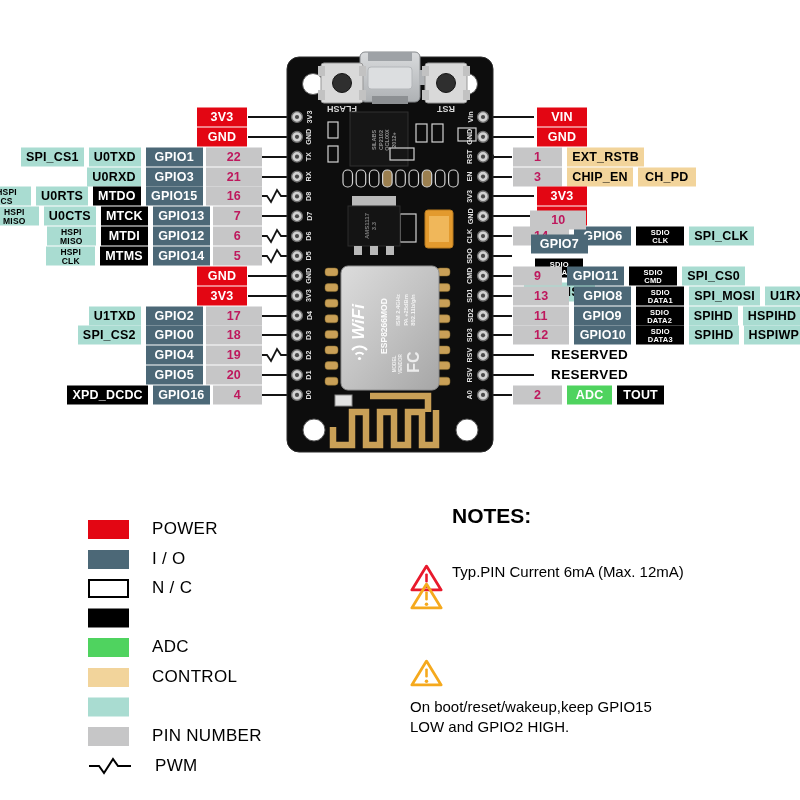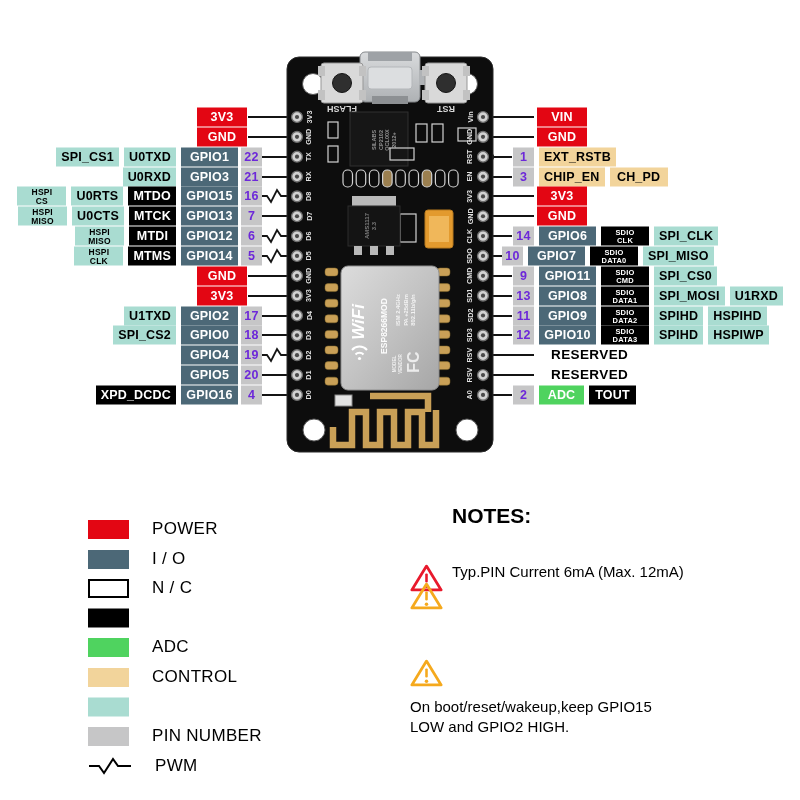--- a/index.html
+++ b/index.html
@@ -5,21 +5,21 @@
   html,body{margin:0;padding:0;background:#fff;}
   #stage{position:relative;width:800px;height:800px;background:#ffffff;overflow:hidden;
          font-family:"Liberation Sans",sans-serif;}
   
   .pin-row{position:absolute;display:flex;align-items:center;gap:5px;transform:translateY(-50%);}
   .cell{display:flex;flex-direction:column;align-items:center;justify-content:center;
         height:19px;font-weight:bold;font-size:12.5px;padding:0 5px;box-sizing:border-box;
         white-space:pre-line;text-align:center;line-height:1.05;letter-spacing:.2px;}
   .c-red{background:var(--red);color:#fff;min-width:50px;}
   .c-io{background:var(--io);color:#fff;min-width:57px;}
-  .c-num{background:var(--gray);color:#6d28d9;min-width:21px;padding:0 3px;margin-left:-2px;}
+  .c-num{background:var(--gray);color:#be185d;min-width:21px;padding:0 21px;margin-left:-2px;}
   .c-teal{background:var(--teal);color:#000;min-width:47px;}
   .c-teal2{background:var(--teal);color:#000;min-width:49px;font-size:8.5px;}
   .c-tan{background:var(--tan);color:#000;min-width:58px;}
   .c-black{background:#000;color:#fff;min-width:47px;}
   .c-black2{background:#000;color:#fff;min-width:48px;font-size:7.5px;}
   .c-green{background:var(--green);color:#fff;min-width:45px;}
   .c-plain{background:transparent;color:#000;font-size:13.5px;padding:14px;letter-spacing:.4px;}
   
   .legend-row{position:absolute;left:88px;display:flex;align-items:center;gap:23px;transform:translateY(-50%);}
   .swatch{width:41px;height:19px;box-sizing:border-box;flex:0 0 auto;}
@@ -381,21 +381,21 @@
       <div class="pin-row" style="top: 216px; left: 537px;">
         <div class="cell c-red">GND</div>
       </div>
       <div class="pin-row" style="top: 236px; left: 515px;">
         <div class="cell c-num">14</div>
         <div class="cell c-io">GPIO6</div>
         <div class="cell c-black2">SDIO
 CLK</div>
         <div class="cell c-teal">SPI_CLK</div>
       </div>
-      <div class="pin-row" style="top: 256px; left: 504px;">
+      <div class="pin-row" style="top: 256px; left: 524px; flex-direction: column;">
         <div class="cell c-num">10</div>
         <div class="cell c-io">GPIO7</div>
         <div class="cell c-black2">SDIO
 DATA0</div>
         <div class="cell c-teal">SPI_MISO</div>
       </div>
       <div class="pin-row" style="top: 276px; left: 515px;">
         <div class="cell c-num">9</div>
         <div class="cell c-io">GPIO11</div>
         <div class="cell c-black2">SDIO

